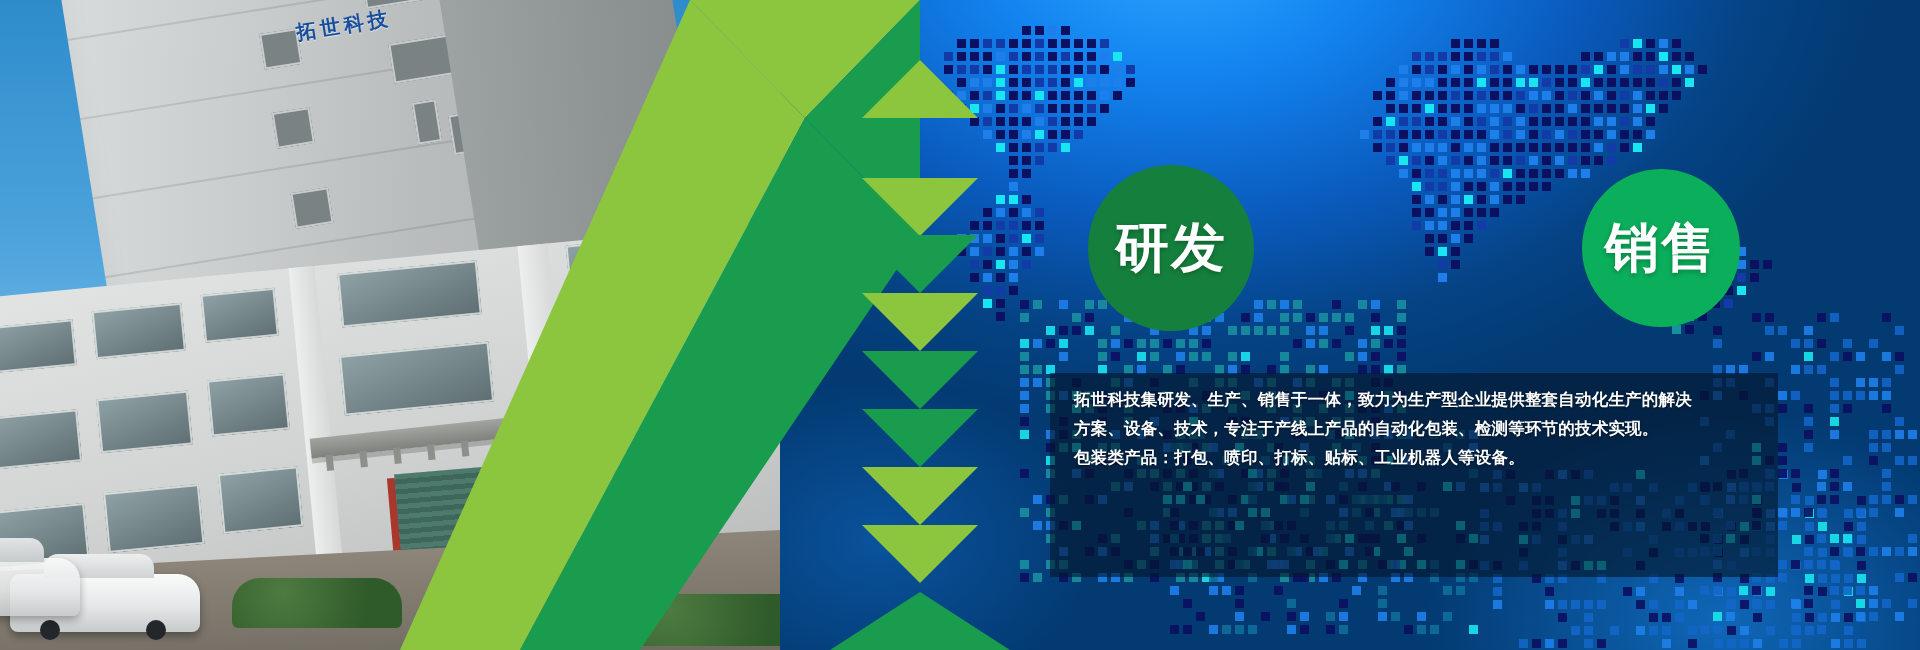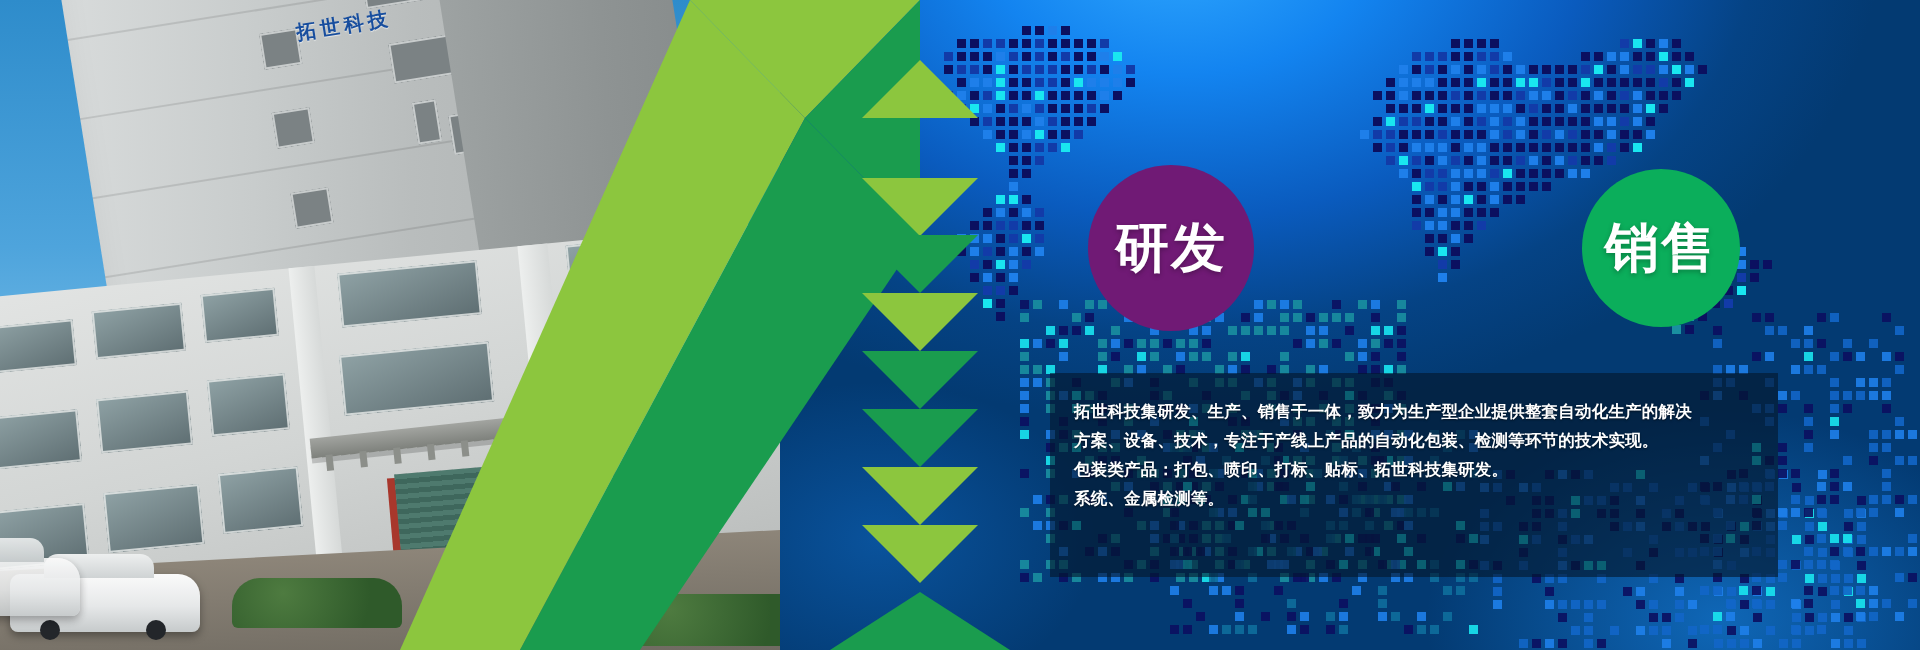--- a/index.html
+++ b/index.html
@@ -135,21 +135,21 @@
   .textbox p{
     margin:0;
     color:#FFFFFF;
     font-family:"DejaVu Sans","Liberation Sans",sans-serif;
     font-size:16.5px;
     line-height:29px;
     font-weight:600;
     letter-spacing:.2px;
     text-shadow:0 1px 2px rgba(0,0,0,.55);
   }
-  .textbox .inner{padding:24px 22px 0 24px;}
+  .textbox .inner{padding:12px 22px 0 24px;}
 
   
   .circle{
     position:absolute;border-radius:50%;
     display:flex;align-items:center;justify-content:center;
     color:#fff;font-weight:700;
     font-family:"DejaVu Sans","Liberation Sans",sans-serif;
     font-size:54px;letter-spacing:2px;
     text-shadow:0 2px 5px rgba(0,0,0,.28);
   }
@@ -1614,27 +1614,26 @@
     <polygon points="862,235 978,235 920,293" fill="#1A9C4E"></polygon>
     <polygon points="862,293 978,293 920,351" fill="#8CC63E"></polygon>
     <polygon points="862,351 978,351 920,409" fill="#1A9C4E"></polygon>
     <polygon points="862,409 978,409 920,467" fill="#1A9C4E"></polygon>
     <polygon points="862,467 978,467 920,525" fill="#8CC63E"></polygon>
     <polygon points="862,525 978,525 920,583" fill="#8CC63E"></polygon>
 
     <polygon points="920,592 1010,650 830,650" fill="#1A9C4E"></polygon>
   </svg>
 
-  <div class="circle" id="c-rd" style="background: #701a75;">研发</div>
+  <div class="circle" id="c-rd" style="background: #15803d;">研发</div>
 
 
   <div class="circle" id="c-sa" style="background: rgb(11, 174, 91);">销售</div>
 
   <div class="textbox">
     <div class="inner">
       <p>拓世科技集研发、生产、销售于一体，致力为生产型企业提供整套自动化生产的解决</p>
       <p>方案、设备、技术，专注于产线上产品的自动化包装、检测等环节的技术实现。</p>
-      <p>包装类产品：打包、喷印、打标、贴标、拓世科技集研发。</p>
-      <p>系统、金属检测等。</p>
+      <p>包装类产品：打包、喷印、打标、贴标、工业机器人等设备。</p>
     </div>
   </div>
 
 </div>
 
 </body></html>

